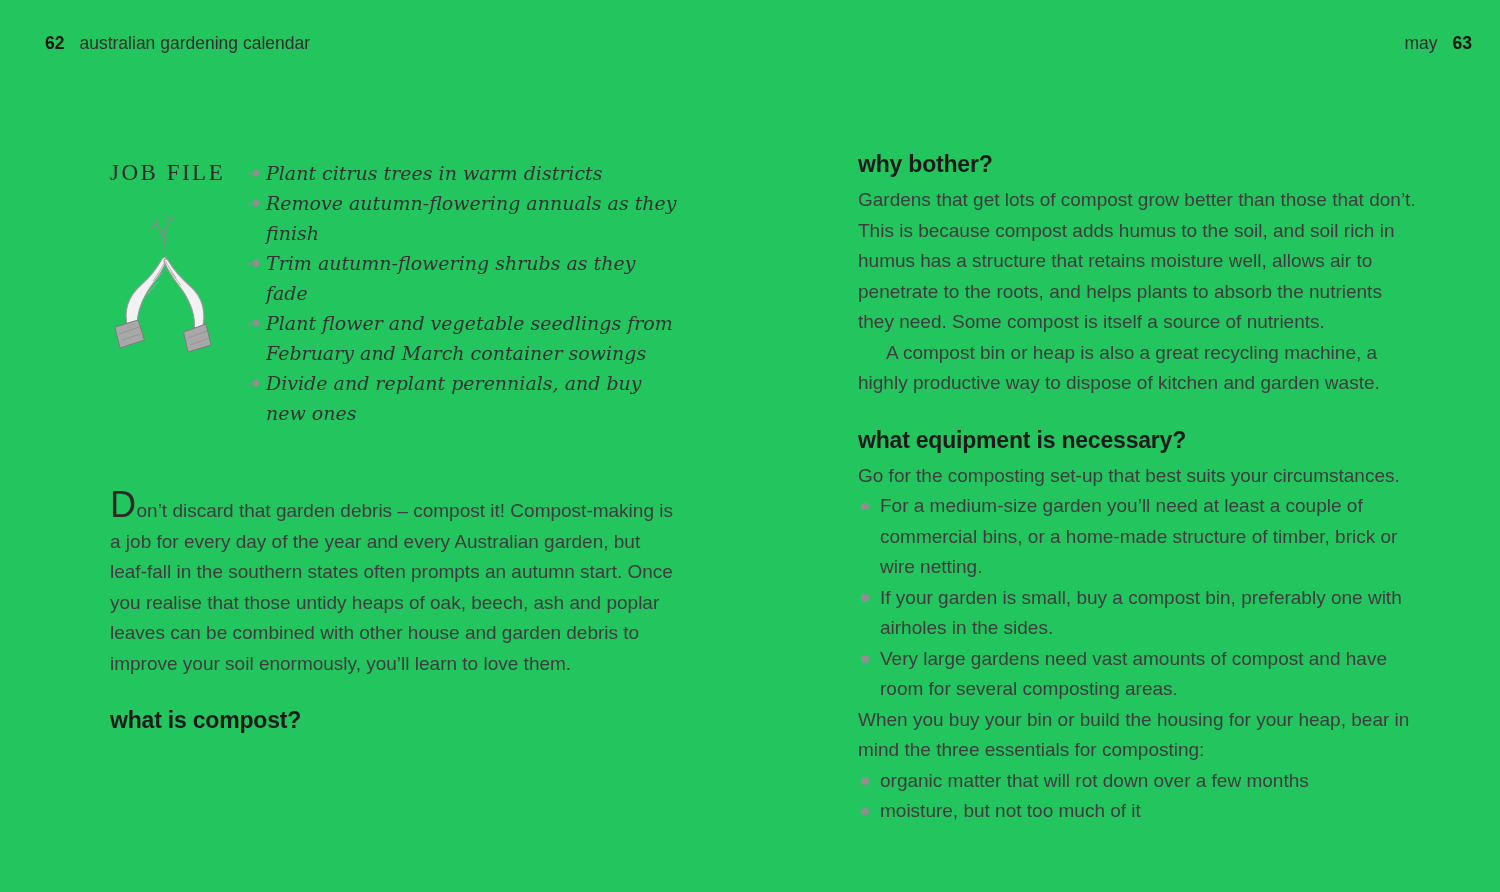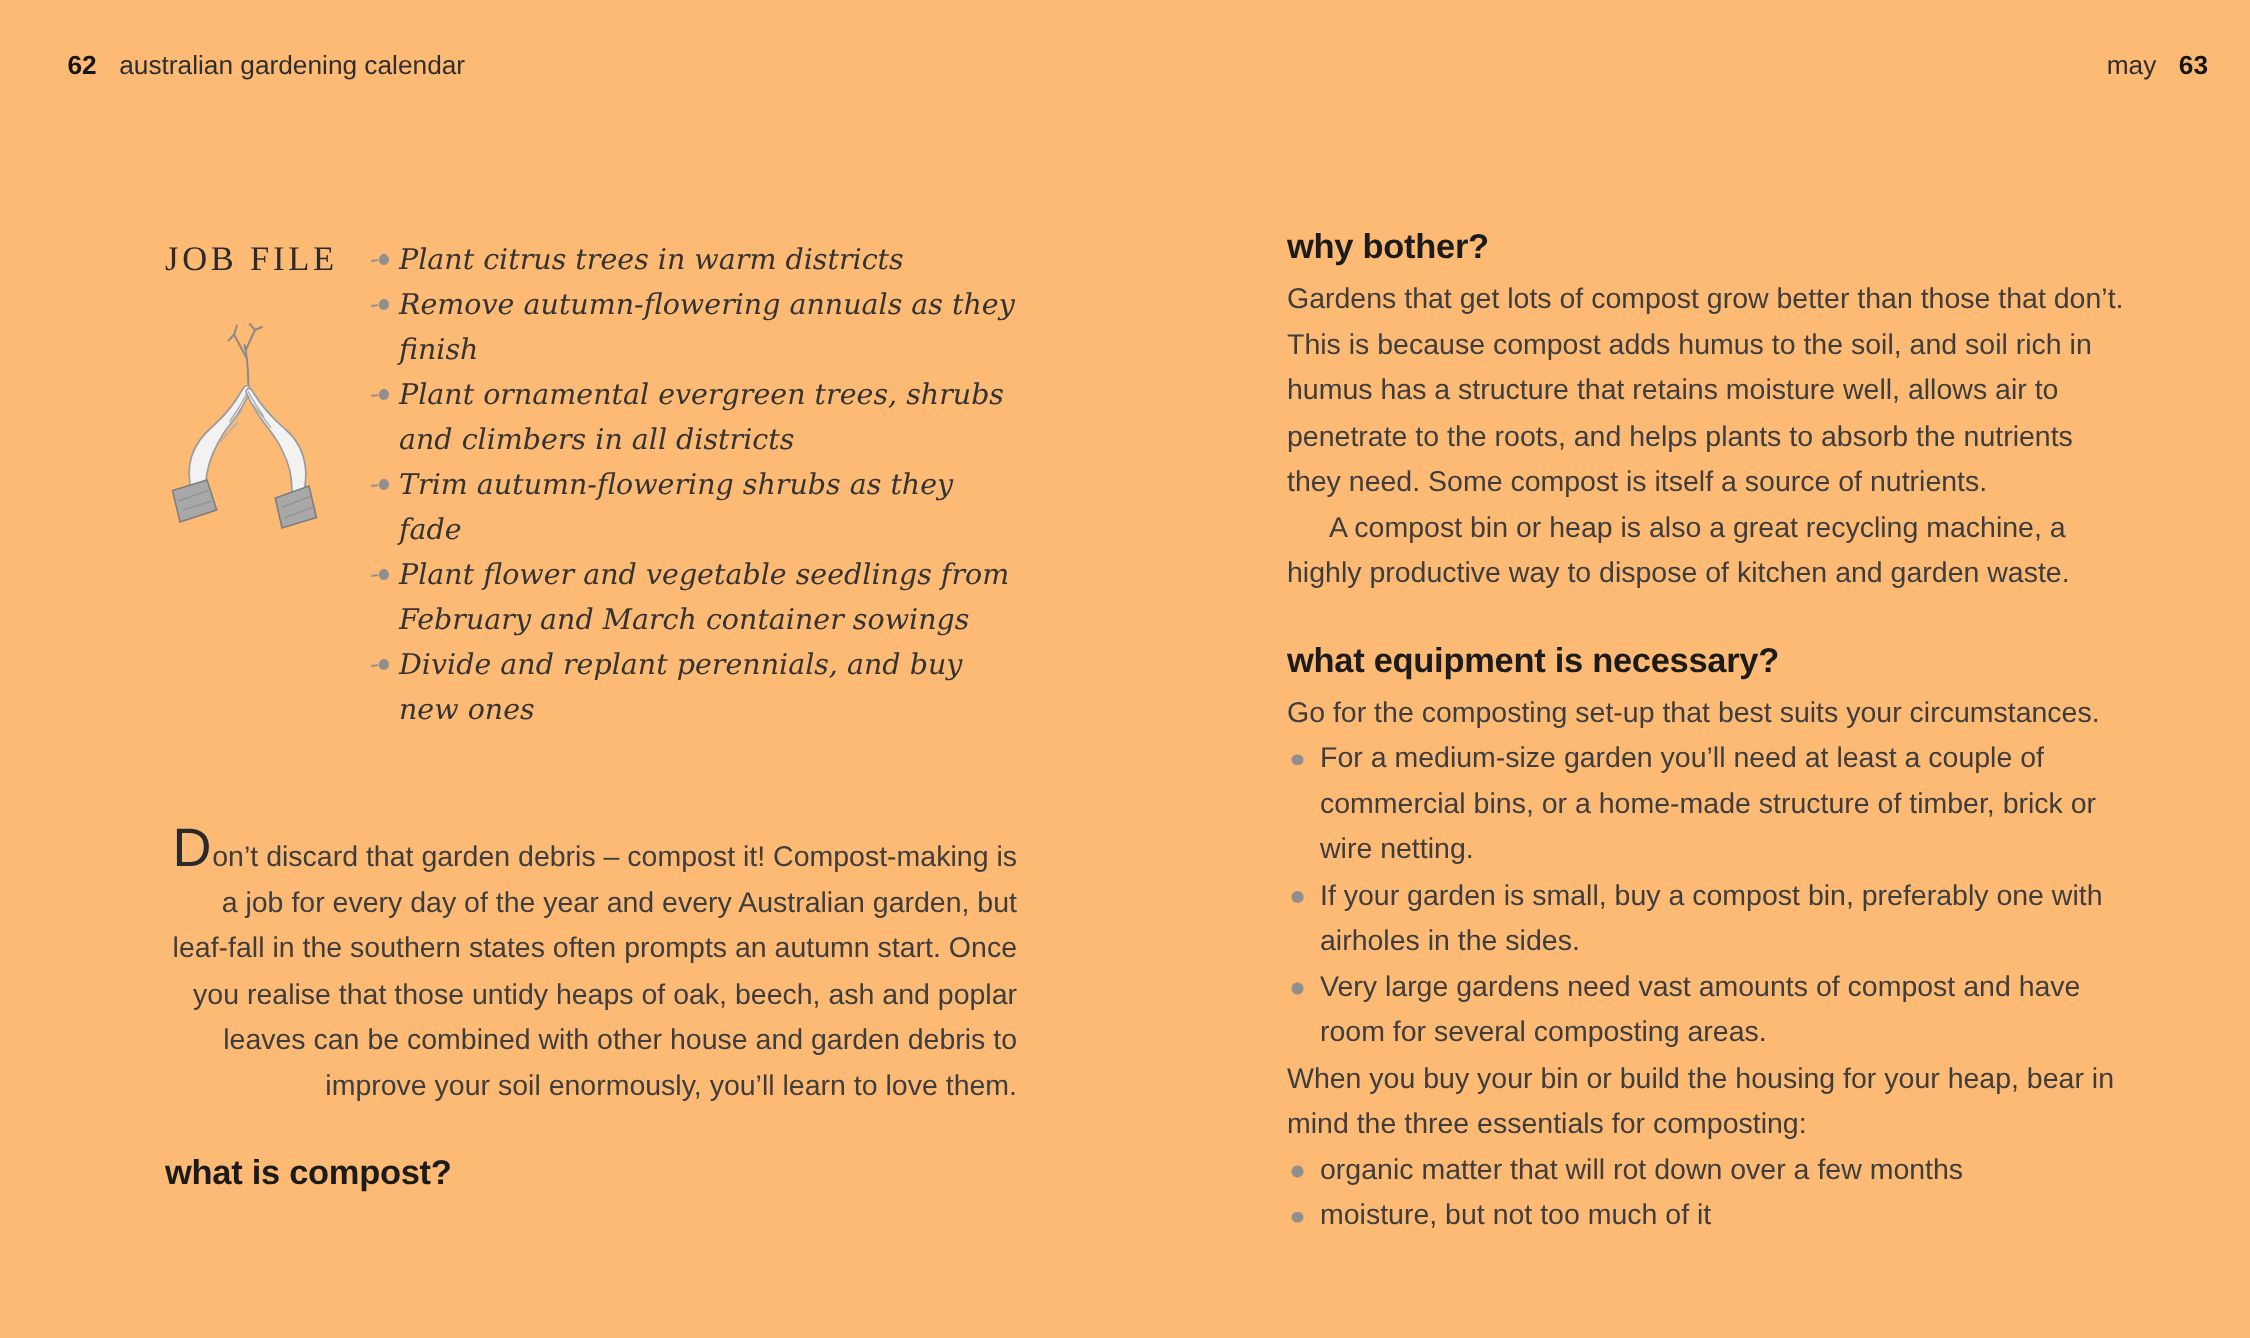--- a/index.html
+++ b/index.html
@@ -4,21 +4,21 @@
 <style>
   * { margin: 0; padding: 0; box-sizing: border-box; }
   html, body { background: #ffffff; }
   body {
     width: 1500px; height: 892px;
     font-family: "Liberation Sans", sans-serif;
     color: #3d3d3d;
     position: relative;
     overflow: hidden;
   }
-  .spread { position: relative; width: 1500px; height: 892px; background: #fdba74; }
+  .spread { position: relative; width: 1500px; height: 892px; background: #22c55e; }
 
   
   .running-head {
     position: absolute; top: 33px;
     font-size: 17.5px; color: #2e2e2e;
     display: flex; align-items: baseline; gap: 15px;
   }
   .running-head.left { left: 45px; }
   .running-head.right { right: 28px; }
   .folio { font-weight: 700; color: #161616; }
@@ -43,21 +43,21 @@
     font-style: italic;
     font-size: 19px; line-height: 30px;
     color: #333333;
     flex: 1 1 auto;
   }
   .job-list li { position: relative; padding-left: 19px; }
   .leaf-bullet { position: absolute; left: 0; top: 10px; }
 
   
   .bodytext { font-size: 19px; line-height: 30.5px; color: #3d3d3d; }
-  .intro { margin-top: 62px; text-align: right; }
+  .intro { margin-top: 62px; }
   .initial-cap {
     font-size: 36px; line-height: 30px; color: #2a2a2a;
     letter-spacing: 0.5px;
   }
   h2.sec-head {
     font-size: 23px; font-weight: 700; color: #1b1b1b;
     letter-spacing: -0.2px; line-height: 28px;
     margin-bottom: 7px;
   }
   .sec { margin-top: 27px; }
@@ -127,21 +127,20 @@
               <path d="M0.5 6 L5 5.4" stroke="#8f8f8f" stroke-width="1.3" fill="none"></path>
               <path d="M9 1.2 C12 2 13 4.5 11.8 7 C10 9.6 6.6 9 5.7 6.4 C5 4 6.5 1.6 9 1.2 Z" fill="#8f8f8f"></path>
             </svg>
           <span>Remove autumn-flowering annuals as they finish</span>
         </li>
         <li>
           <svg class="leaf-bullet" width="14" height="11" viewBox="0 0 14 11">
               <path d="M0.5 6 L5 5.4" stroke="#8f8f8f" stroke-width="1.3" fill="none"></path>
               <path d="M9 1.2 C12 2 13 4.5 11.8 7 C10 9.6 6.6 9 5.7 6.4 C5 4 6.5 1.6 9 1.2 Z" fill="#8f8f8f"></path>
             </svg>
-          <span>Plant ornamental evergreen trees, shrubs and climbers in all districts</span>
         </li>
         <li>
           <svg class="leaf-bullet" width="14" height="11" viewBox="0 0 14 11">
               <path d="M0.5 6 L5 5.4" stroke="#8f8f8f" stroke-width="1.3" fill="none"></path>
               <path d="M9 1.2 C12 2 13 4.5 11.8 7 C10 9.6 6.6 9 5.7 6.4 C5 4 6.5 1.6 9 1.2 Z" fill="#8f8f8f"></path>
             </svg>
           <span>Trim autumn-flowering shrubs as they fade</span>
         </li>
         <li>
           <svg class="leaf-bullet" width="14" height="11" viewBox="0 0 14 11">

